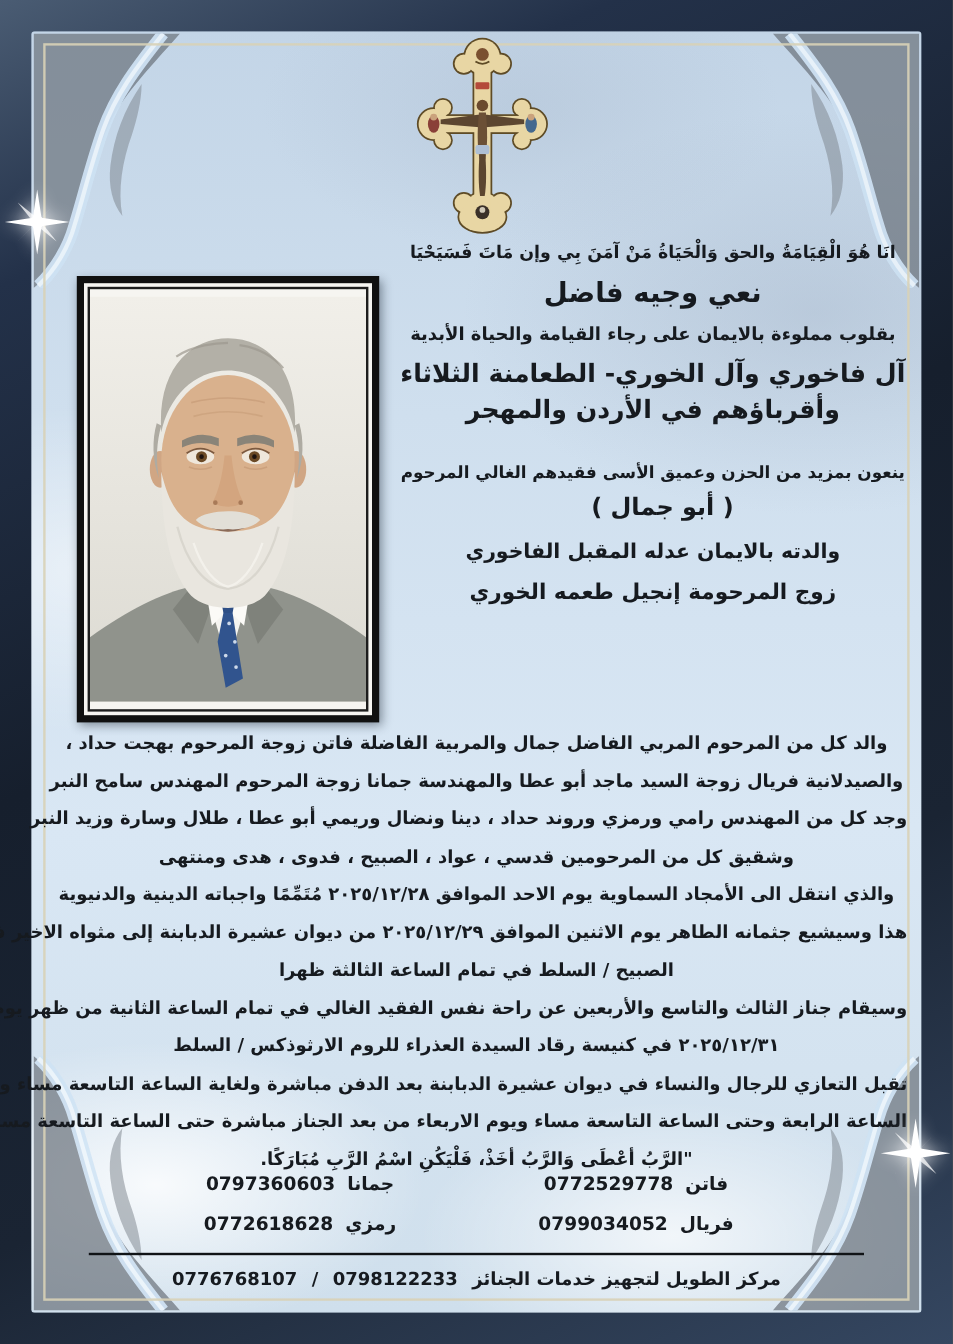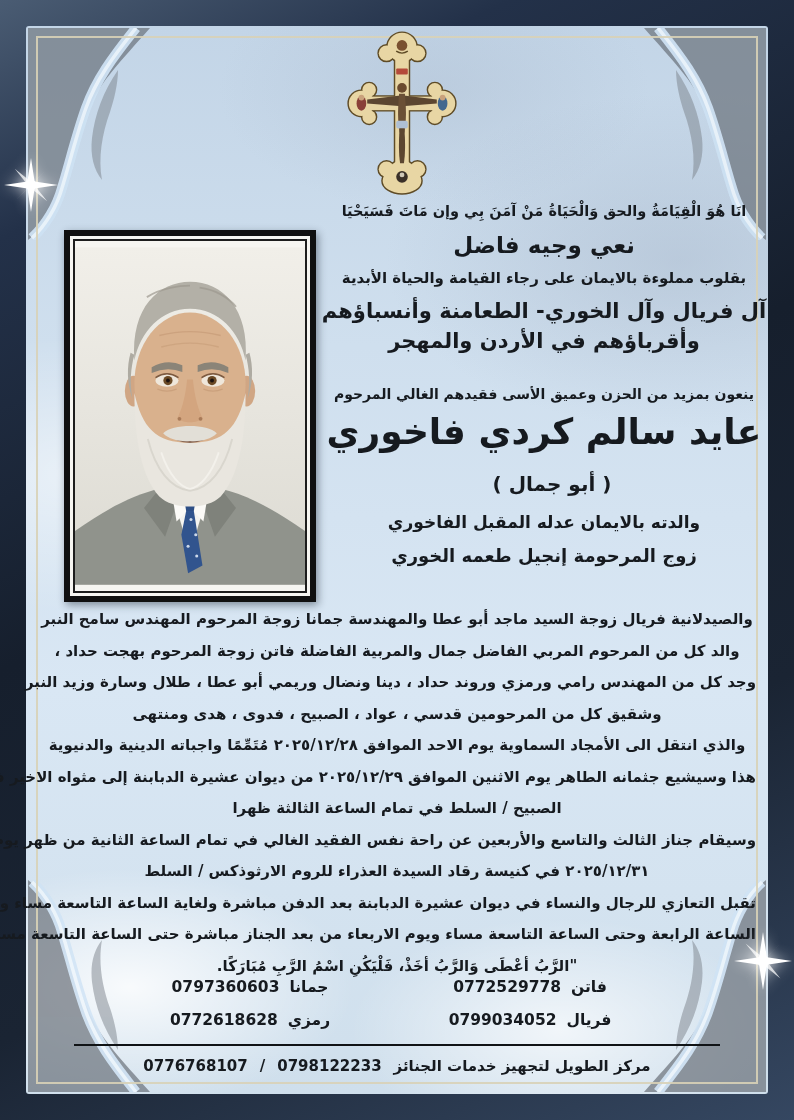--- a/index.html
+++ b/index.html
@@ -240,32 +240,31 @@
           <path d="M92,194 C102,184 138,184 148,194 C142,201 128,203 120,202 C112,203 98,201 92,194 Z" fill="#e2dfd7"></path>
         </svg>
       </div>
     </div>
   </div>
 
   <div class="header-col">
     <div class="scripture">انَا هُوَ الْقِيَامَةُ والحق وَالْحَيَاةُ مَنْ آمَنَ بِي وإن مَاتَ فَسَيَحْيَا</div>
     <div class="notice-title">نعي وجيه فاضل</div>
     <div class="faith-line">بقلوب مملوءة بالايمان على رجاء القيامة والحياة الأبدية</div>
-    <div class="families-1">آل فريال وآل الخوري- الطعامنة وأنسباؤهم</div>
+    <div class="families-1">آل فاخوري وآل الخوري- الطعامنة الثلاثاء</div>
     <div class="families-2">وأقرباؤهم في الأردن والمهجر</div>
     <div class="mourning-line">ينعون بمزيد من الحزن وعميق الأسى فقيدهم الغالي المرحوم</div>
-    <div class="deceased-name">عايد سالم كردي فاخوري</div>
     <div class="kunya">( أبو جمال )</div>
     <div class="mother-line">والدته بالايمان عدله المقبل الفاخوري</div>
     <div class="spouse-line">زوج المرحومة إنجيل طعمه الخوري</div>
   </div>
 
   <div class="body-block">
+    <div class="bline">والد كل من المرحوم المربي الفاضل جمال والمربية الفاضلة فاتن زوجة المرحوم بهجت حداد ،</div>
     <div class="bline">والصيدلانية فريال زوجة السيد ماجد أبو عطا والمهندسة جمانا زوجة المرحوم المهندس سامح النبر</div>
-    <div class="bline">والد كل من المرحوم المربي الفاضل جمال والمربية الفاضلة فاتن زوجة المرحوم بهجت حداد ،</div>
     <div class="bline">وجد كل من المهندس رامي ورمزي وروند حداد ، دينا ونضال وريمي أبو عطا ، طلال وسارة وزيد النبر</div>
     <div class="bline">وشقيق كل من المرحومين قدسي ، عواد ، الصبيح ، فدوى ، هدى ومنتهى</div>
     <div class="bline">والذي انتقل الى الأمجاد السماوية يوم الاحد الموافق ٢٠٢٥/١٢/٢٨ مُتَمِّمًا واجباته الدينية والدنيوية</div>
     <div class="bline">هذا وسيشيع جثمانه الطاهر يوم الاثنين الموافق ٢٠٢٥/١٢/٢٩ من ديوان عشيرة الدبابنة إلى مثواه الاخير في مقبرة</div>
     <div class="bline">الصبيح / السلط في تمام الساعة الثالثة ظهرا</div>
     <div class="bline">وسيقام جناز الثالث والتاسع والأربعين عن راحة نفس الفقيد الغالي في تمام الساعة الثانية من ظهر يوم الاربعاء الموافق</div>
     <div class="bline">٢٠٢٥/١٢/٣١ في كنيسة رقاد السيدة العذراء للروم الارثوذكس / السلط</div>
     <div class="bline">تقبل التعازي للرجال والنساء في ديوان عشيرة الدبابنة بعد الدفن مباشرة ولغاية الساعة التاسعة مساء ويوم الثلاثاء من</div>
     <div class="bline">الساعة الرابعة وحتى الساعة التاسعة مساء ويوم الاربعاء من بعد الجناز مباشرة حتى الساعة التاسعة مساء</div>
     <div class="bline">"الرَّبُ أعْطَى وَالرَّبُ أخَذْ، فَلْيَكُنِ اسْمُ الرَّبِ مُبَارَكًا.</div>

